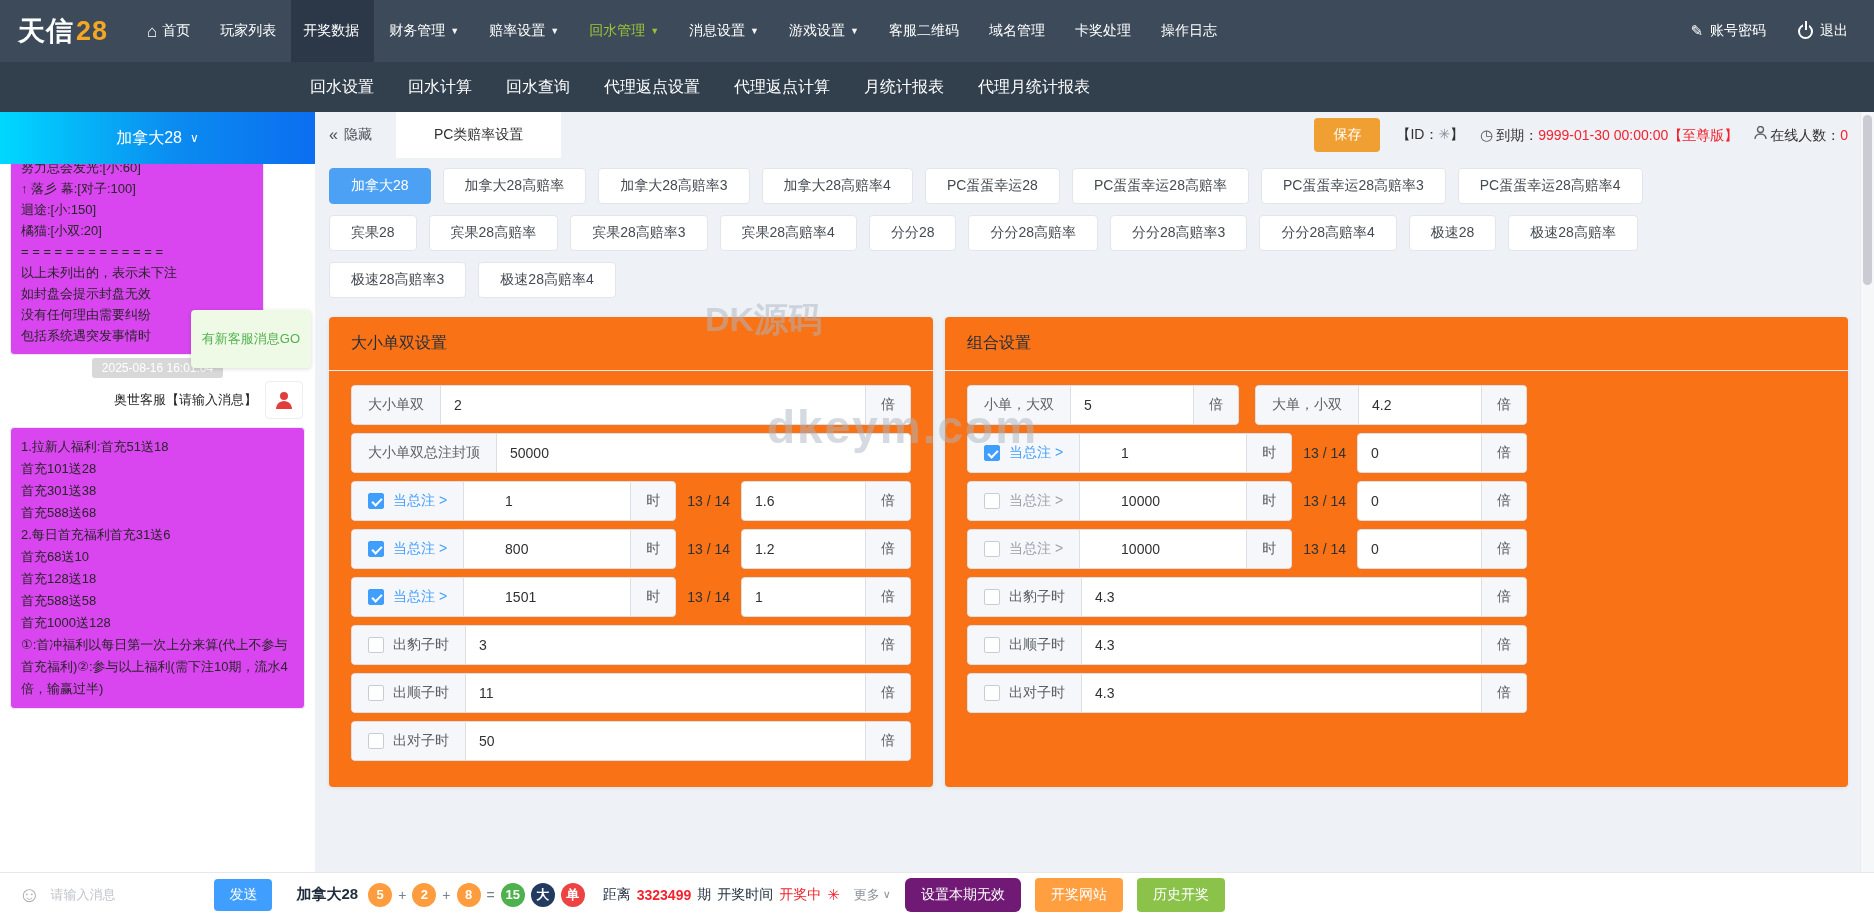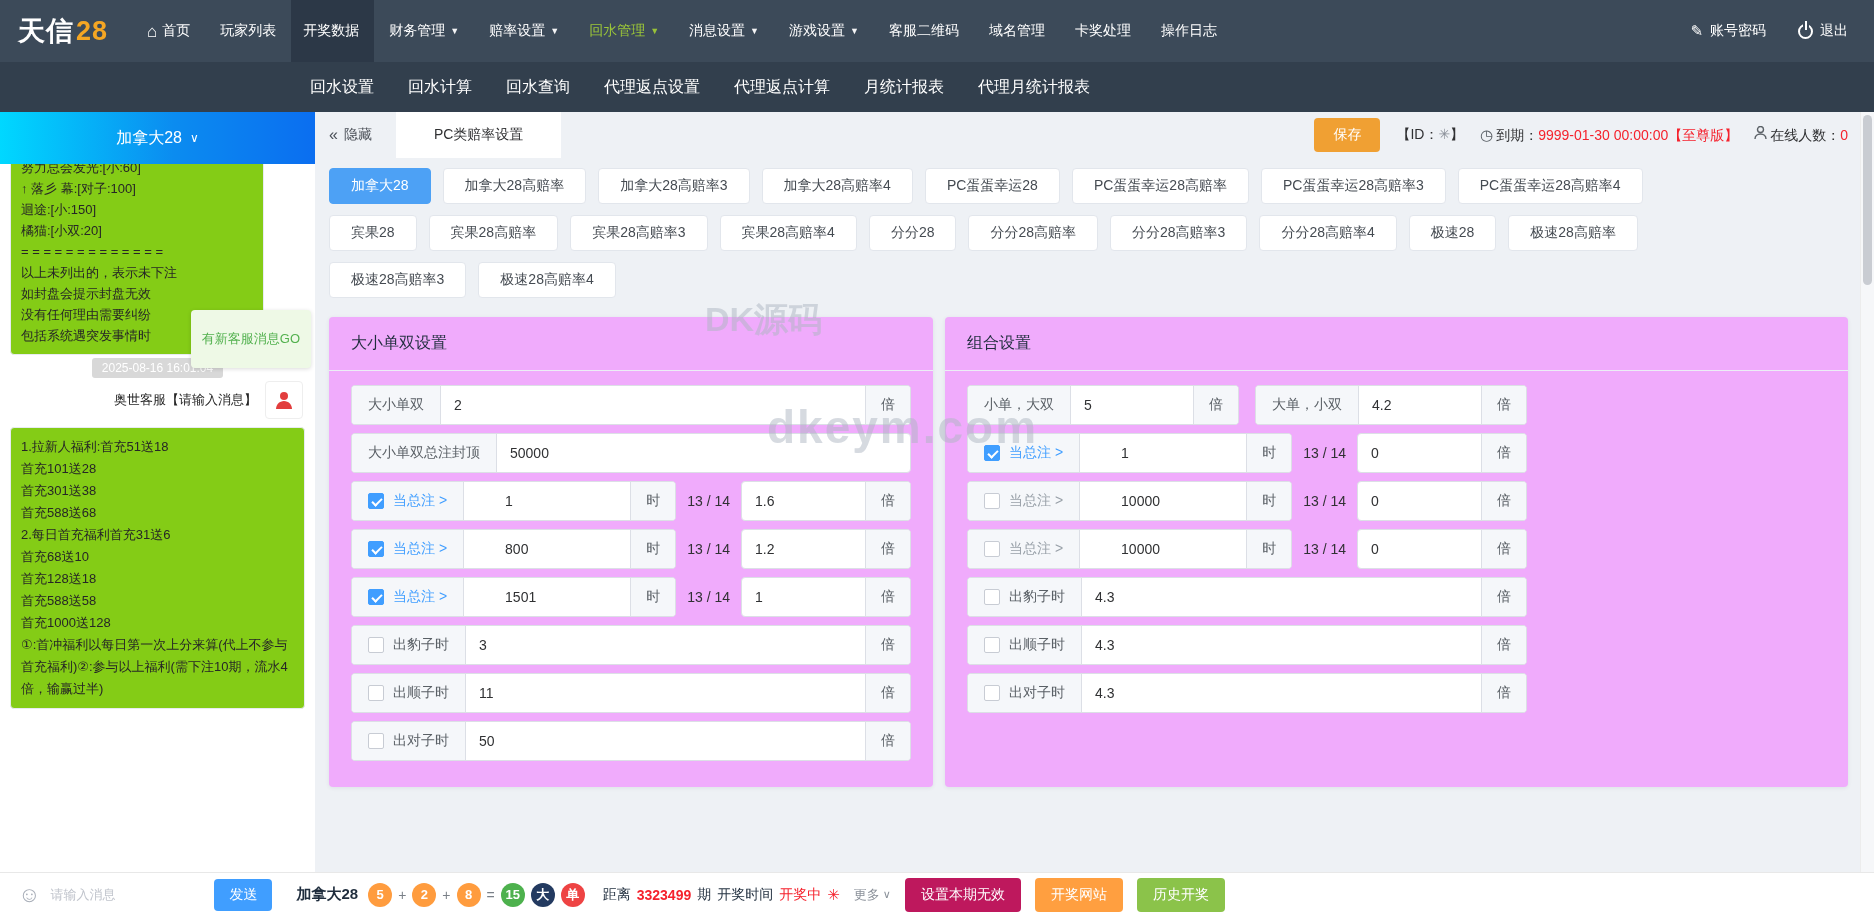--- a/index.html
+++ b/index.html
@@ -25,21 +25,21 @@
 
   
   .subnav{position:absolute;top:62px;left:0;right:0;height:50px;background:#323f4d;display:flex;align-items:center;padding-left:293px;z-index:39;color:#fff;}
   .subnav-item{padding:0 17px;font-size:16px;cursor:pointer;white-space:nowrap;}
 
   
   .sidebar{position:absolute;top:112px;left:0;width:315px;bottom:44px;background:#fff;z-index:5;display:flex;flex-direction:column;}
   .sidebar-header{flex:0 0 52px;background:linear-gradient(90deg,#00d8ff 0%,#0b8cf0 55%,#0b6ef0 100%);color:#fff;display:flex;align-items:center;justify-content:center;font-size:16px;gap:8px;}
   .sb-caret{font-size:12px;}
   .chat{flex:1;overflow:hidden;padding:0 10px;position:relative;font-size:13px;color:#262626;}
-  .bubble{border:1px solid #e7ebf1;border-radius:4px;padding:8px 10px;line-height:21px;background:#84cc16;}
+  .bubble{border:1px solid #e7ebf1;border-radius:4px;padding:8px 10px;line-height:21px;background:#d946ef;}
   .bubble.first{margin-top:-16px;width:254px;}
   .chat-line{white-space:nowrap;overflow:hidden;}
   .msg-line{line-height:22px;}
   .timestamp{background:#d8d8d8;color:#fff;font-size:12px;border-radius:3px;padding:3px 10px;width:max-content;margin:3px auto;}
   .service-row{display:flex;justify-content:flex-end;align-items:center;gap:8px;margin:2px 2px 8px 0;}
   .service-name{font-size:13px;color:#262626;}
   .avatar{width:38px;height:38px;border:1px solid #eee;border-radius:4px;display:flex;align-items:center;justify-content:center;flex:0 0 auto;background:#fff;}
   .toast{position:absolute;top:146px;right:4px;background:#eef9e6;color:#52b14e;font-size:13px;padding:20px 11px;border-radius:4px;box-shadow:0 1px 4px rgba(0,0,0,.14);z-index:8;white-space:nowrap;}
 
   
@@ -54,21 +54,21 @@
   .clock{font-size:15px;color:#5a6066;margin-right:3px;}
   .red-txt{color:#f5222d;}
   .online-ico{display:inline-flex;margin-right:3px;}
 
   .tabs-area{padding:10px 0 0 14px;}
   .tab-row{display:flex;gap:12px;margin-bottom:11px;}
   .gtab{background:#fff;border:1px solid #e2e6ec;border-radius:4px;height:36px;padding:0 21px;font-size:14px;color:#454b52;cursor:pointer;white-space:nowrap;}
   .gtab.active{background:#4da1f5;border-color:#4da1f5;color:#fff;}
 
   .panels{display:flex;gap:12px;padding:8px 12px 0 14px;align-items:flex-start;}
-  .panel{background:#f0abfc;border-radius:4px;box-shadow:0 1px 4px rgba(31,45,61,.08);min-height:470px;}
+  .panel{background:#f97316;border-radius:4px;box-shadow:0 1px 4px rgba(31,45,61,.08);min-height:470px;}
   .panel.left{flex:0 0 604px;}
   .panel.right{flex:1;}
   .panel-header{height:54px;display:flex;align-items:center;padding:0 22px;border-bottom:1px solid #ebeef5;font-size:16px;color:#1f2d3d;}
   .panel-body{padding:14px 22px 20px;display:flex;flex-direction:column;gap:8px;width:100%;max-width:604px;}
 
   .form-row{display:flex;align-items:center;}
   .form-row.double{gap:16px;}
   .group{display:flex;align-items:stretch;height:40px;border:1px solid #dcdfe6;border-radius:4px;background:#fff;overflow:hidden;}
   .flex1{flex:1;min-width:0;}
   .g1{flex:1;min-width:0;gap:28px;}
@@ -105,21 +105,21 @@
   .ball.navy{background:#233a60;}
   .ball.red{background:#ee4343;}
   .op{color:#7a8088;font-size:14px;}
   .bb-status{display:flex;align-items:center;gap:6px;margin-left:18px;font-size:14px;color:#1f2d3d;white-space:nowrap;}
   .issue{font-weight:700;}
   .spinner{color:#f5222d;display:inline-block;animation:spin 2s linear infinite;font-size:15px;line-height:1;}
   @keyframes spin{to{transform:rotate(360deg)}}
   .bb-more{color:#8a9099;font-size:13px;margin-left:14px;display:flex;align-items:center;gap:3px;cursor:pointer;white-space:nowrap;}
   .bb-more .caret2{font-size:11px;}
   .bb-btn{height:34px;border:none;border-radius:4px;color:#fff;font-size:14px;padding:0 16px;margin-left:14px;cursor:pointer;white-space:nowrap;}
-  .bb-btn.invalid{background:#be185d;}
+  .bb-btn.invalid{background:#701a75;border-radius:6px;}
   .bb-btn.site{background:#ff9f40;}
   .bb-btn.history{background:#8bc34a;}
 </style>
 </head>
 <body>
 
 <div class="topnav">
   <div class="logo">
     <span>天信</span>
     <span class="accent">28</span>

